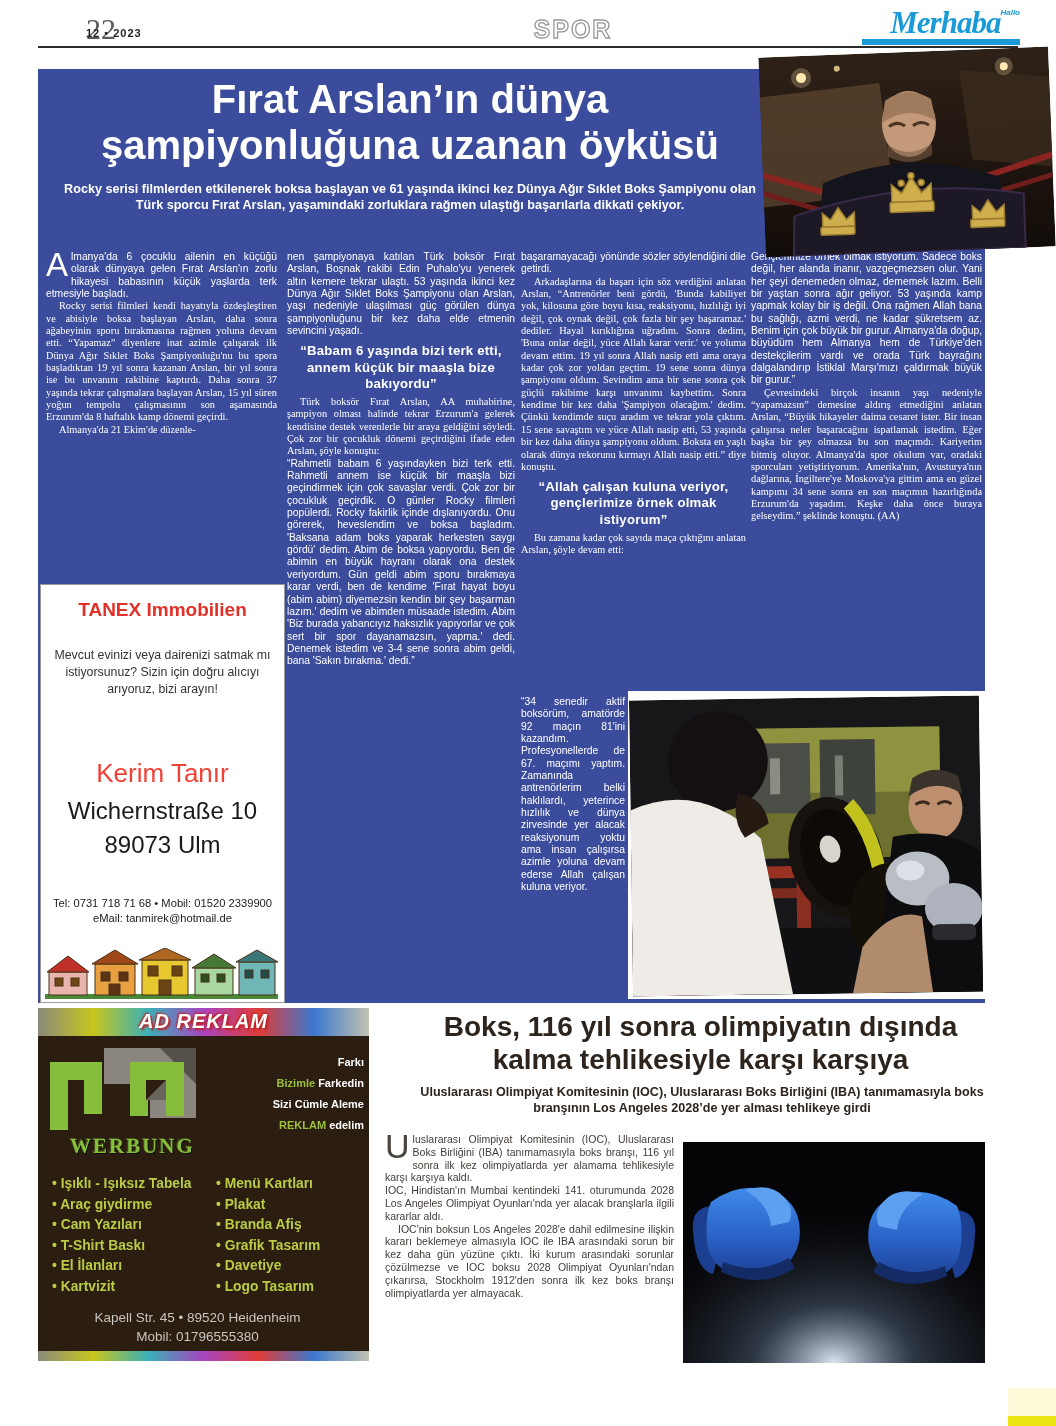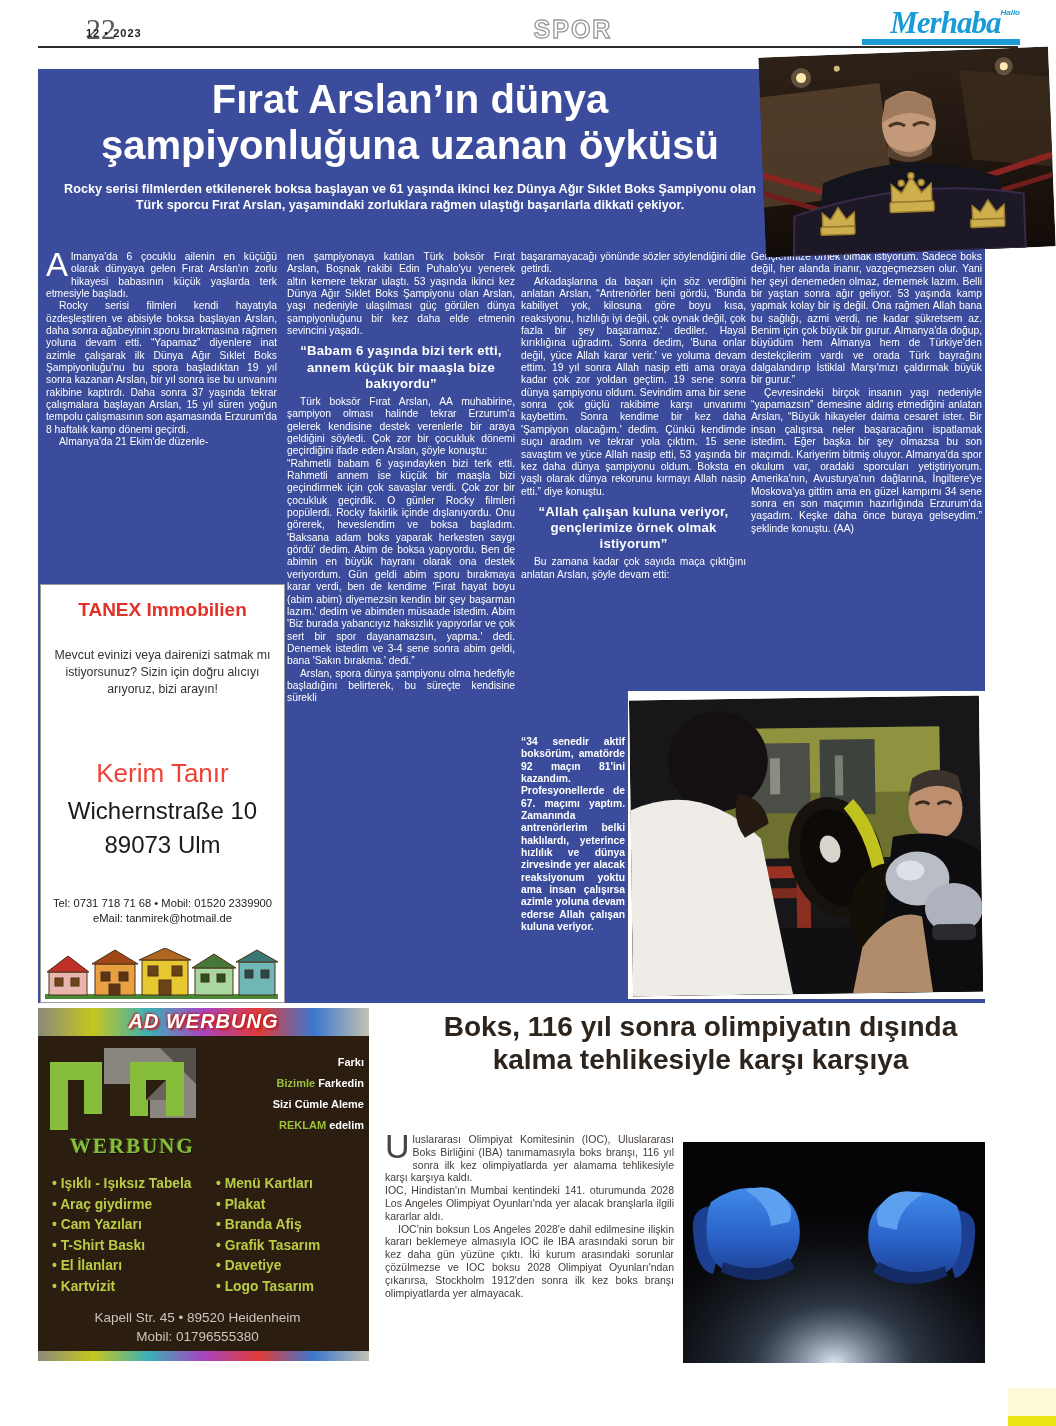--- a/index.html
+++ b/index.html
@@ -19,21 +19,21 @@
   .brand-bar{height:6px;background:#1a9ad6;margin-top:1px;}
   .header-rule{border-top:2px solid #2b2b2b;height:0;}
 
   
   .bluebox{background:#3b4c9c;}
   .a1-title{color:#fff;font-weight:800;font-size:40px;line-height:46px;text-align:center;
             letter-spacing:0px;}
   .a1-sub{color:#fff;font-weight:700;font-size:12.6px;line-height:16px;text-align:center;}
   .col{color:#fff;font-size:10.3px;line-height:12.35px;text-align:justify;}
   .col p{margin:0;}
-  .col p.ind{text-indent:13px;}
+  .col p.ind{text-indent:13px;font-family:Liberation Serif, serif;}
   .col p + p{margin-top:0px;}
   .dropcap{float:left;font-size:33px;line-height:24px;font-weight:400;padding:2px 3px 0 0;}
   .subhead{color:#fff;font-weight:800;font-size:13.2px;line-height:16.2px;text-align:center;
            margin:6px 0 4px 0;letter-spacing:0.2px;}
   .photo-frame{background:#ffffff;}
   .photo-frame svg{position:absolute;}
 
   
   .tanex{background:#fff;border:1px solid #9a9a9a;text-align:center;color:#222;}
   .tanex-title{color:#e23128;font-weight:800;font-size:19px;margin-top:14px;}
@@ -94,31 +94,30 @@
     <p><span class="dropcap">A</span><span>lmanya'da 6 çocuklu ailenin en küçüğü olarak dünyaya gelen Fırat Arslan'ın zorlu hikayesi babasının küçük yaşlarda terk etmesiyle başladı.</span></p>
     <p class="ind">Rocky serisi filmleri kendi hayatıyla özdeşleştiren ve abisiyle boksa başlayan Arslan, daha sonra ağabeyinin sporu bırakmasına rağmen yoluna devam etti. “Yapamaz” diyenlere inat azimle çalışarak ilk Dünya Ağır Sıklet Boks Şampiyonluğu'nu bu spora başladıktan 19 yıl sonra kazanan Arslan, bir yıl sonra ise bu unvanını rakibine kaptırdı. Daha sonra 37 yaşında tekrar çalışmalara başlayan Arslan, 15 yıl süren yoğun tempolu çalışmasının son aşamasında Erzurum'da 8 haftalık kamp dönemi geçirdi.</p>
     <p class="ind">Almanya'da 21 Ekim'de düzenle-</p>
   </div>
 
   <div class="abs col" style="left:287px;top:251px;width:228px;height:748px;">
     <p>nen şampiyonaya katılan Türk boksör Fırat Arslan, Boşnak rakibi Edin Puhalo'yu yenerek altın kemere tekrar ulaştı. 53 yaşında ikinci kez Dünya Ağır Sıklet Boks Şampiyonu olan Arslan, yaşı nedeniyle ulaşılması güç görülen dünya şampiyonluğunu bir kez daha elde etmenin sevincini yaşadı.</p>
     <div class="subhead">“Babam 6 yaşında bizi terk etti, annem küçük bir maaşla bize bakıyordu”</div>
     <p class="ind">Türk boksör Fırat Arslan, AA muhabirine, şampiyon olması halinde tekrar Erzurum'a gelerek kendisine destek verenlerle bir araya geldiğini söyledi. Çok zor bir çocukluk dönemi geçirdiğini ifade eden Arslan, şöyle konuştu:</p>
     <p>“Rahmetli babam 6 yaşındayken bizi terk etti. Rahmetli annem ise küçük bir maaşla bizi geçindirmek için çok savaşlar verdi. Çok zor bir çocukluk geçirdik. O günler Rocky filmleri popülerdi. Rocky fakirlik içinde dışlanıyordu. Onu görerek, heveslendim ve boksa başladım. 'Baksana adam boks yaparak herkesten saygı gördü' dedim. Abim de boksa yapıyordu. Ben de abimin en büyük hayranı olarak ona destek veriyordum. Gün geldi abim sporu bırakmaya karar verdi, ben de kendime 'Fırat hayat boyu (abim abim) diyemezsin kendin bir şey başarman lazım.' dedim ve abimden müsaade istedim. Abim 'Biz burada yabancıyız haksızlık yapıyorlar ve çok sert bir spor dayanamazsın, yapma.' dedi. Denemek istedim ve 3-4 sene sonra abim geldi, bana 'Sakın bırakma.' dedi.”</p>
-    <p class="ind">Arslan, spora dünya şampiyonu olma hedefiyle başladığını belirterek, bu süreçte kendisine sürekli</p>
   </div>
 
   <div class="abs col" style="left:521px;top:251px;width:225px;">
     <p>başaramayacağı yönünde sözler söylendiğini dile getirdi.</p>
     <p class="ind">Arkadaşlarına da başarı için söz verdiğini anlatan Arslan, “Antrenörler beni gördü, 'Bunda kabiliyet yok, kilosuna göre boyu kısa, reaksiyonu, hızlılığı iyi değil, çok oynak değil, çok fazla bir şey başaramaz.' dediler. Hayal kırıklığına uğradım. Sonra dedim, 'Buna onlar değil, yüce Allah karar verir.' ve yoluma devam ettim. 19 yıl sonra Allah nasip etti ama oraya kadar çok zor yoldan geçtim. 19 sene sonra dünya şampiyonu oldum. Sevindim ama bir sene sonra çok güçlü rakibime karşı unvanımı kaybettim. Sonra kendime bir kez daha 'Şampiyon olacağım.' dedim. Çünkü kendimde suçu aradım ve tekrar yola çıktım. 15 sene savaştım ve yüce Allah nasip etti, 53 yaşında bir kez daha dünya şampiyonu oldum. Boksta en yaşlı olarak dünya rekorunu kırmayı Allah nasip etti.” diye konuştu.</p>
     <div class="subhead">“Allah çalışan kuluna veriyor, gençlerimize örnek olmak istiyorum”</div>
     <p class="ind">Bu zamana kadar çok sayıda maça çıktığını anlatan Arslan, şöyle devam etti:</p>
   </div>
 
-  <div class="abs col" style="left:521px;top:736px;width:104px;height:300px;font-weight:bold;">
+  <div class="abs col" style="left:521px;top:696px;width:104px;height:300px;">
     <p>“34 senedir aktif boksörüm, amatörde 92 maçın 81'ini kazandım. Profesyonellerde de 67. maçımı yaptım. Zamanında antrenörlerim belki haklılardı, yeterince hızlılık ve dünya zirvesinde yer alacak reaksiyonum yoktu ama insan çalışırsa azimle yoluna devam ederse Allah çalışan kuluna veriyor.</p>
   </div>
 
   <div class="abs col" style="left:751px;top:251px;width:231px;height:438px;overflow:hidden;">
     <p>Gençlerimize örnek olmak istiyorum. Sadece boks değil, her alanda inanır, vazgeçmezsen olur. Yani her şeyi denemeden olmaz, dememek lazım. Belli bir yaştan sonra ağır geliyor. 53 yaşında kamp yapmak kolay bir iş değil. Ona rağmen Allah bana bu sağlığı, azmi verdi, ne kadar şükretsem az. Benim için çok büyük bir gurur. Almanya'da doğup, büyüdüm hem Almanya hem de Türkiye'den destekçilerim vardı ve orada Türk bayrağını dalgalandırıp İstiklal Marşı'mızı çaldırmak büyük bir gurur.”</p>
     <p class="ind">Çevresindeki birçok insanın yaşı nedeniyle “yapamazsın” demesine aldırış etmediğini anlatan Arslan, “Büyük hikayeler daima cesaret ister. Bir insan çalışırsa neler başaracağını ispatlamak istedim. Eğer başka bir şey olmazsa bu son maçımdı. Kariyerim bitmiş oluyor. Almanya'da spor okulum var, oradaki sporcuları yetiştiriyorum. Amerika'nın, Avusturya'nın dağlarına, İngiltere'ye Moskova'ya gittim ama en güzel kampımı 34 sene sonra en son maçımın hazırlığında Erzurum'da yaşadım. Keşke daha önce buraya gelseydim.” şeklinde konuştu. (AA)</p>
   </div>
 
   <div class="abs" style="left:762px;top:52px;width:290px;height:200px;transform:rotate(-2.2deg);overflow:hidden;">
     <svg width="290" height="200" viewBox="0 0 290 200">
@@ -232,21 +231,21 @@
       <ellipse cx="286" cy="182" rx="32" ry="27" fill="#b9bdc6"></ellipse>
       <ellipse cx="279" cy="174" rx="14" ry="10" fill="#dde0e6"></ellipse>
       <ellipse cx="322" cy="212" rx="29" ry="25" fill="#aeb2bc"></ellipse>
       <rect x="300" y="228" width="44" height="16" rx="6" fill="#2a2a30"></rect>
       <path d="M230,250 q30,-40 60,-30 l10,76 -80,0z" fill="#b08c6c"></path>
     </svg>
   </div>
 
   <div class="abs werbung" style="left:38px;top:1008px;width:331px;height:353px;">
     <div class="rainbow" style="height:28px;">
-      <div class="adw-banner" style="padding-top:2px;">AD WERBUNG</div>
+      <div class="adw-banner" style="padding-top:2px;">AD REKLAM</div>
     </div>
     <svg class="abs" style="left:8px;top:36px;" width="160" height="96" viewBox="0 0 160 96">
       <polygon points="58,4 150,4 150,74 104,74 104,40 58,40" fill="#8a857e"></polygon>
       <polygon points="150,4 150,40 114,4" fill="#55504a"></polygon>
       <g fill="#86be3c">
         <path d="M4,18 h52 v52 h-18 v-34 h-16 v50 h-18 z"></path>
         <rect x="22" y="40" width="16" height="16" fill="#2b1d10"></rect>
         <path d="M84,18 h54 v54 h-18 v-36 h-18 v36 h-18 z"></path>
         <rect x="100" y="36" width="20" height="20" fill="#2b1d10"></rect>
         <polygon points="120,36 120,56 100,56" fill="#6a665e"></polygon>
@@ -279,20 +278,21 @@
       <div>Kapell Str. 45 • 89520 Heidenheim</div>
       <div>Mobil: 01796555380</div>
     </div>
     <div class="rainbow abs" style="left:0;bottom:0;width:331px;height:10px;"></div>
   </div>
 
   <div class="abs a2-title" style="left:378px;top:1010px;width:645px;">
     <div>Boks, 116 yıl sonra olimpiyatın dışında</div>
     <div>kalma tehlikesiyle karşı karşıya</div>
   </div>
+  <div class="abs a2-sub" style="left:398px;top:1084px;width:608px;">Uluslararası Olimpiyat Komitesinin (IOC), Uluslararası Boks Birliğini (IBA) tanımamasıyla boks branşının Los Angeles 2028’de yer alması tehlikeye girdi</div>
 
   <div class="abs a2-body" style="left:385px;top:1133px;width:289px;height:250px;">
     <p><span class="dropcap2">U</span><span>luslararası Olimpiyat Komitesinin (IOC), Uluslararası Boks Birliğini (IBA) tanımamasıyla boks branşı, 116 yıl sonra ilk kez olimpiyatlarda yer alamama tehlikesiyle karşı karşıya kaldı.</span></p>
     <p>IOC, Hindistan'ın Mumbai kentindeki 141. oturumunda 2028 Los Angeles Olimpiyat Oyunları'nda yer alacak branşlarla ilgili kararlar aldı.</p>
     <p class="ind">IOC'nin boksun Los Angeles 2028'e dahil edilmesine ilişkin kararı beklemeye almasıyla IOC ile IBA arasındaki sorun bir kez daha gün yüzüne çıktı. İki kurum arasındaki sorunlar çözülmezse ve IOC boksu 2028 Olimpiyat Oyunları'ndan çıkarırsa, Stockholm 1912'den sonra ilk kez boks branşı olimpiyatlarda yer almayacak.</p>
   </div>
 
   <div class="abs" style="left:683px;top:1142px;width:302px;height:221px;">
     <svg width="302" height="221" viewBox="0 0 302 221">
       <defs>

